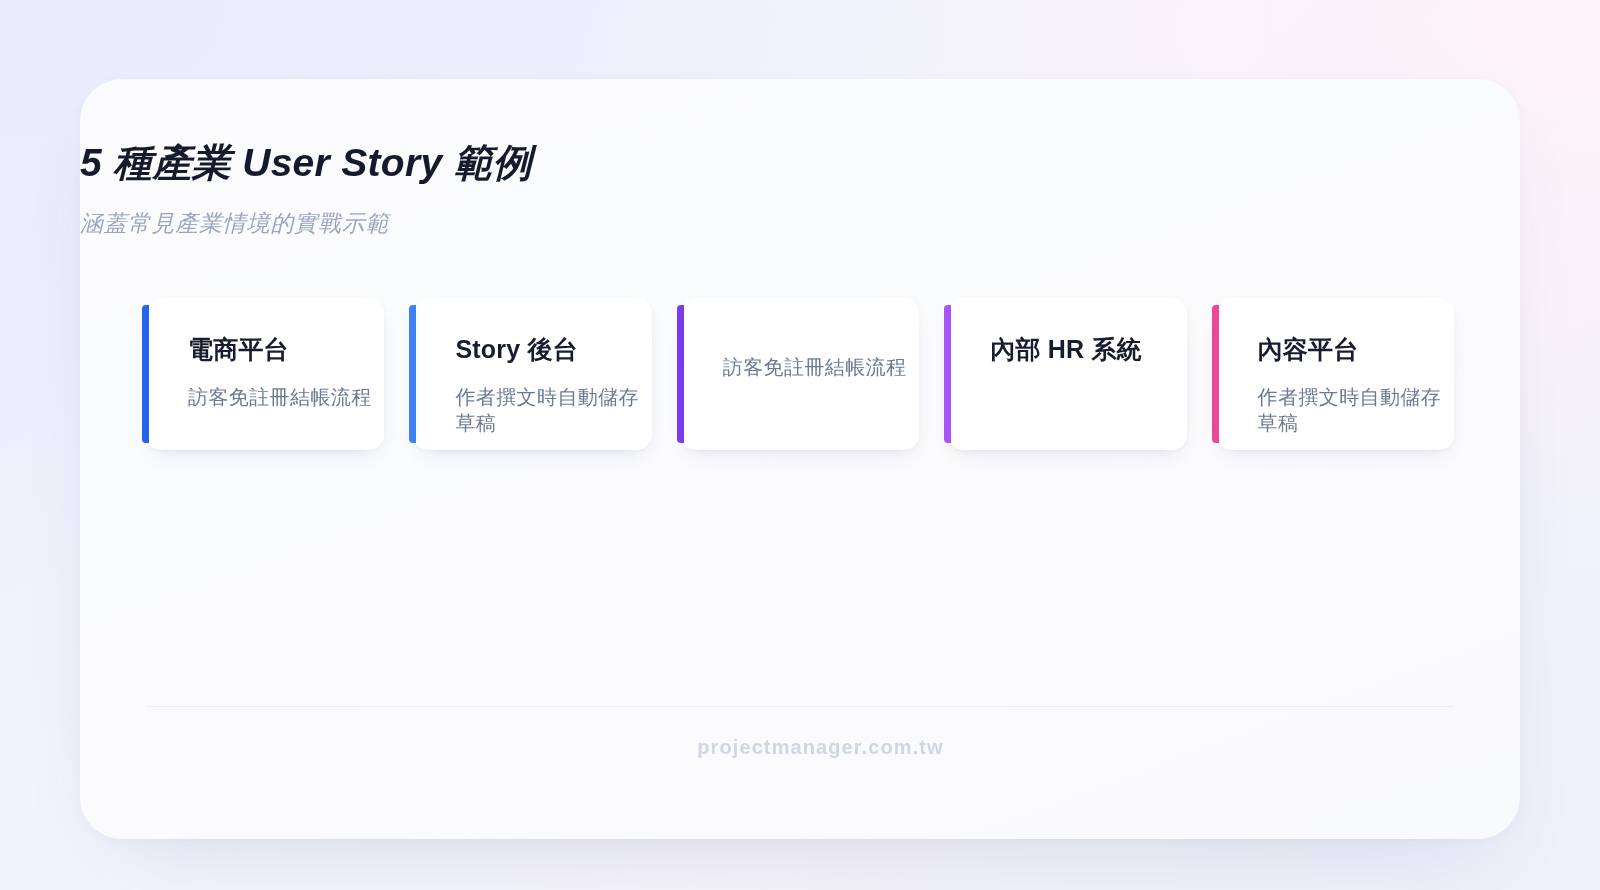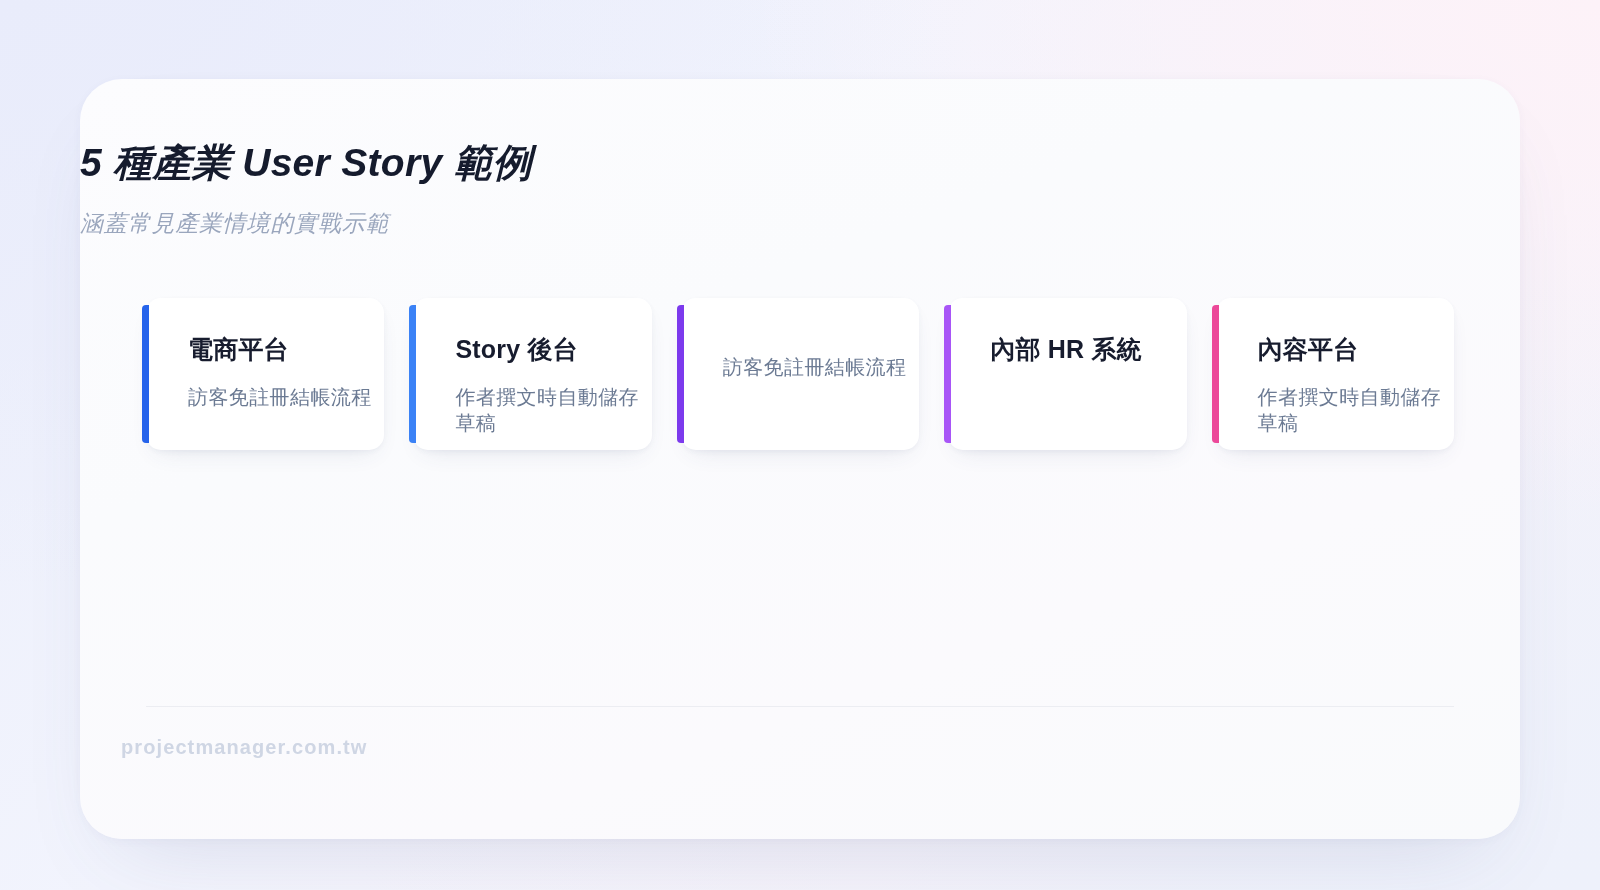--- a/index.html
+++ b/index.html
@@ -111,20 +111,21 @@
     left: 66px;
     top: 627px;
     width: 1308px;
     height: 1px;
     background: #ecedf2;
   }
   .footer {
     position: absolute;
     left: 0; right: 0;
     top: 657px;
+    text-align: center;
     margin-left: 41px;
   }
   .footer-text {
     font-size: 20px;
     font-weight: bold;
     color: #cfd6e4;
     letter-spacing: 1.1px;
   }
 </style>
 </head>

